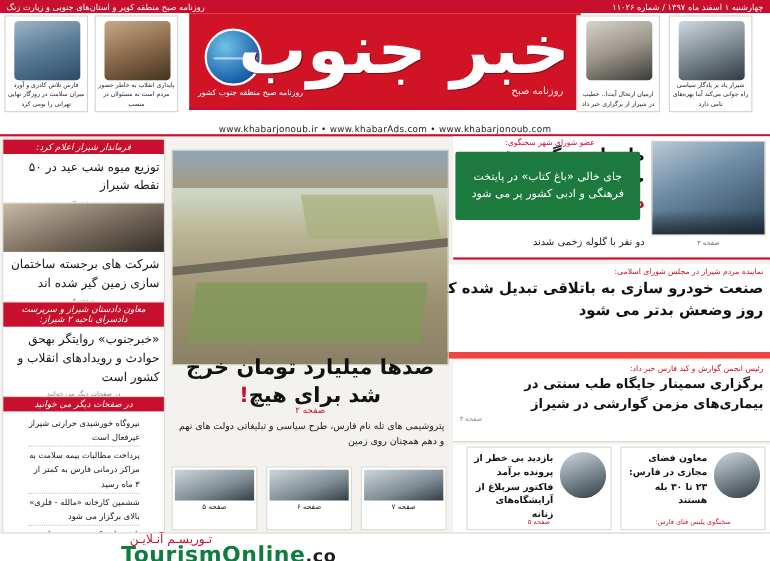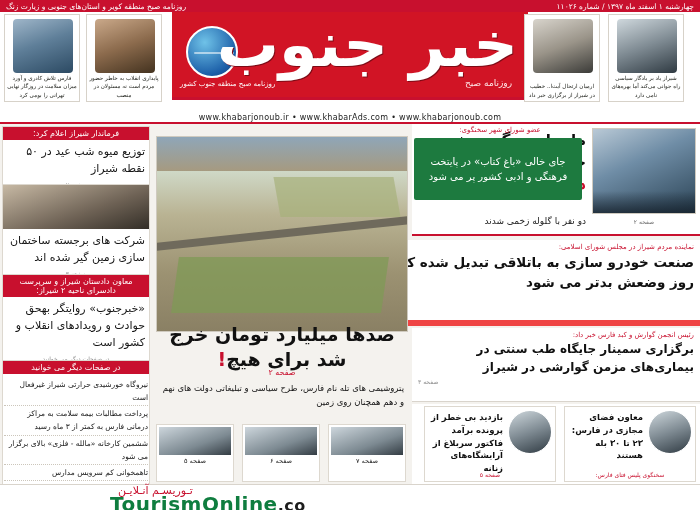--- a/index.html
+++ b/index.html
@@ -164,32 +164,33 @@
   }
 
   
   .lbox {
     position:absolute; left:2px; width:148px; background:#ffffff;
     border:1px solid #ddd8cf;
   }
   .lbox .lb-head {
     background:#c8102e; color:#fff; font-size:8px; direction:rtl; text-align:center;
     padding:2px 3px;
+    font-style:italic;
   }
   .lbox .lb-body {
     direction:rtl; text-align:right; font-size:11px; line-height:1.55; color:#151515;
     padding:3px 4px;
   }
   .lbox .lb-photo {
     width:100%; height:44px; background:linear-gradient(160deg,#c7b9a4,#6e6255 60%,#332e27);
   }
   .lbox .lb-foot {
     direction:rtl; text-align:center; font-size:6px; color:#8a8a8a; padding:1px 2px 3px;
   }
-  .bullets { direction:rtl; text-align:right; font-size:7.5px; line-height:1.75; color:#1a1a1a; padding:3px 1px; }
+  .bullets { direction:rtl; text-align:right; font-size:7.5px; line-height:1.75; color:#1a1a1a; padding:3px 22px; }
   .bullets div { border-bottom:1px dotted #ccc6bb; padding:1px 0; }
 
   
   .aerial {
     position:absolute; left:4px; top:12px; width:252px; height:196px;
     background:linear-gradient(180deg,#9fc4d8 0%,#cfd8c6 18%,#b9b393 40%,#9c9272 70%,#8a8064 100%);
     border:1px solid #cfcabf; overflow:hidden;
   }
   .aerial .road {
     position:absolute; left:-20px; top:92px; width:300px; height:8px; background:#6f6a5c; transform:rotate(-6deg);

